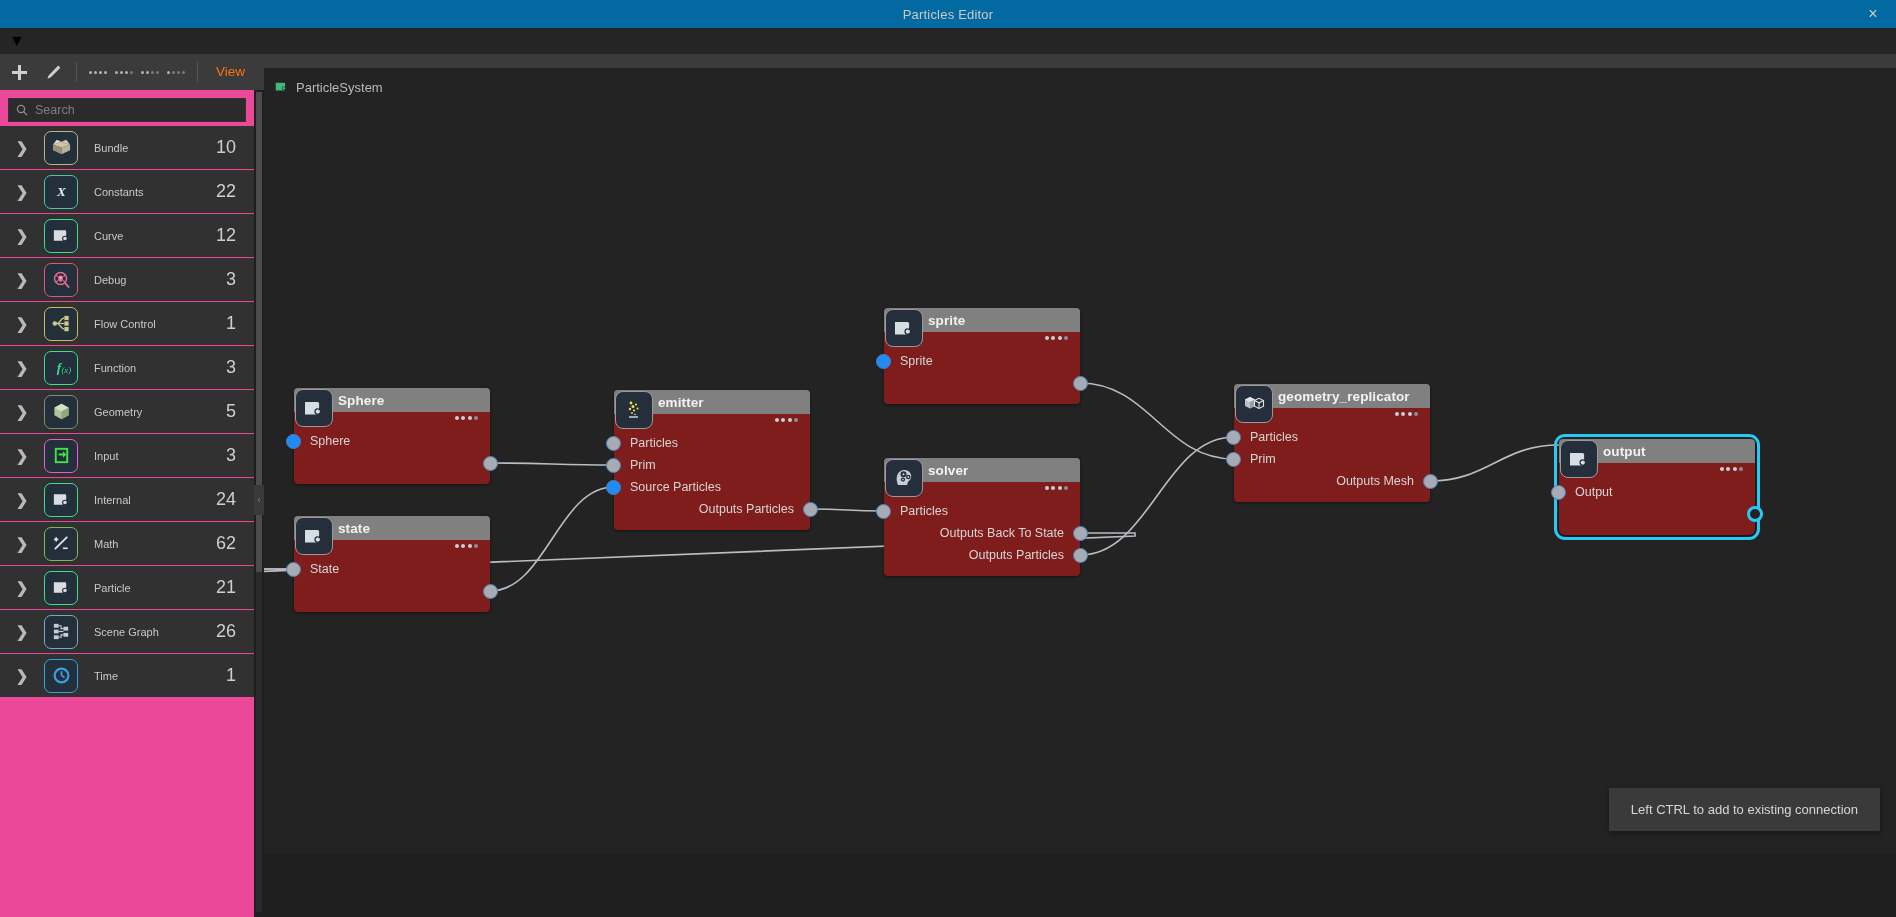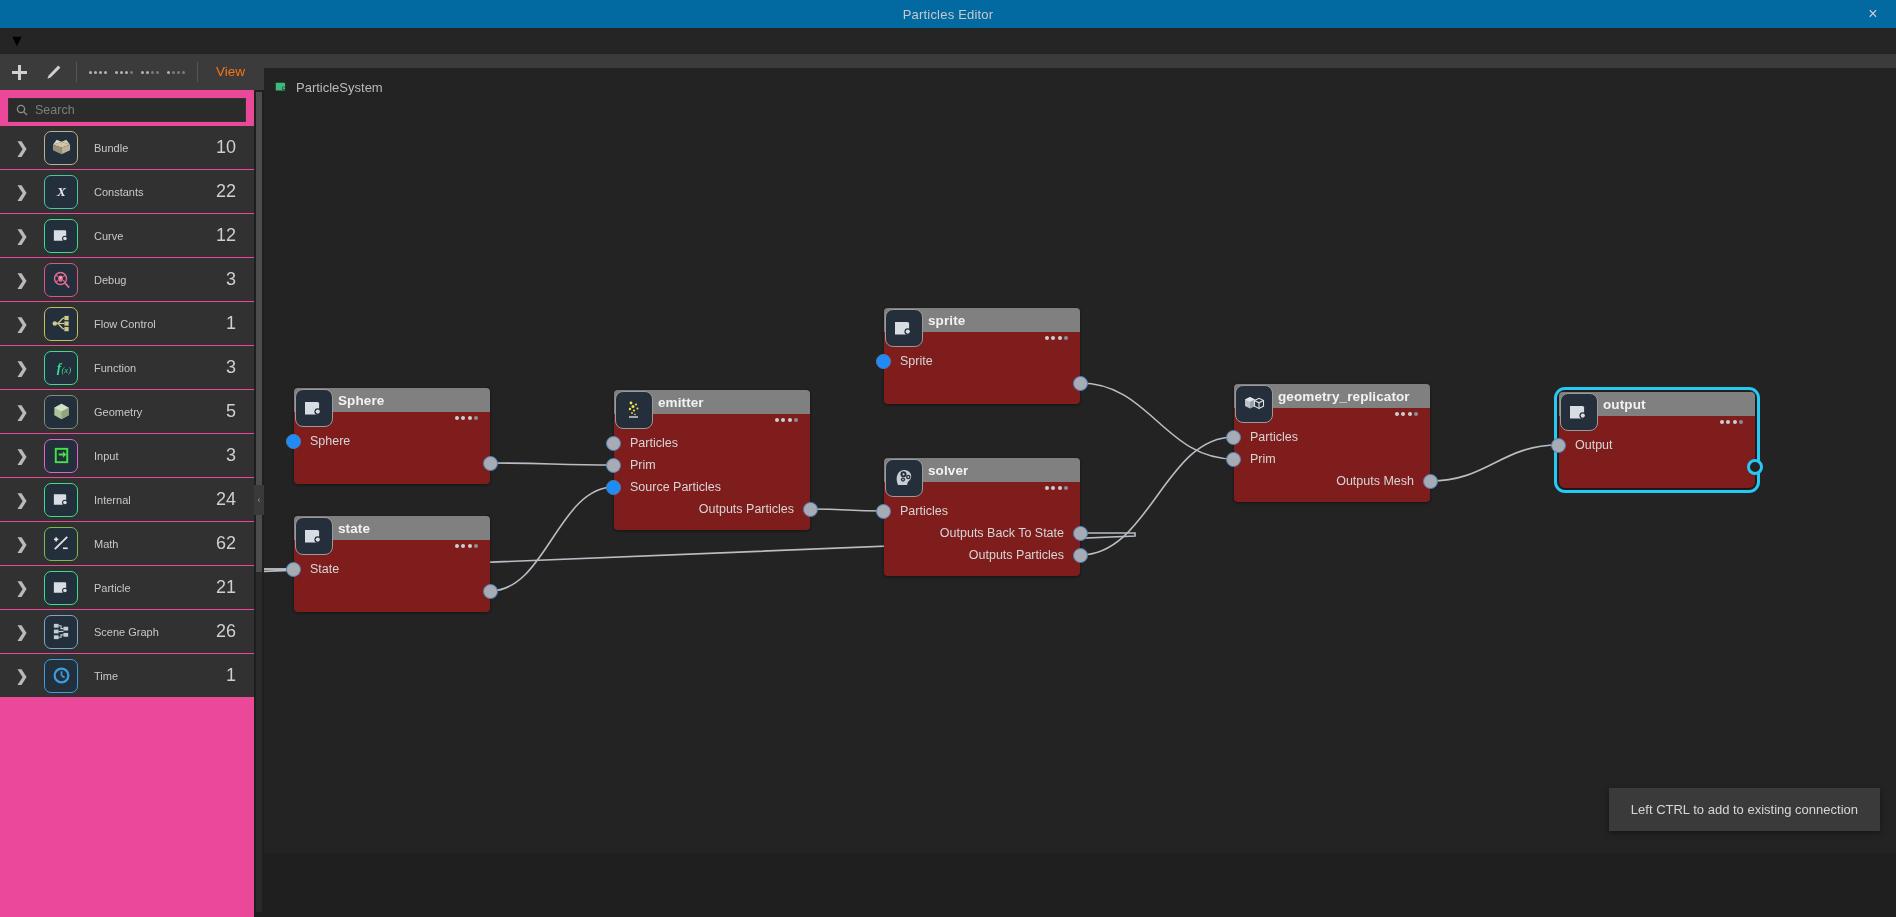--- a/index.html
+++ b/index.html
@@ -140,20 +140,21 @@
   .node {
     position: absolute;
     background: #7f1d1d;
     border-radius: 4px;
     box-shadow: 0 1px 3px rgba(0,0,0,.45);
   }
   .node.selected {
     outline: 3px solid #28c8f5;
     outline-offset: 2px;
     border-radius: 6px;
+    margin-top: 47px;
   }
   .node-titlebar {
     position: relative; height: 24px;
     background: #808080;
     border-radius: 4px 4px 0 0;
     display: flex; align-items: center;
   }
   .node-title {
     margin-left: 44px; color: #f2f2f2; font-size: 13.5px; font-weight: bold;
     letter-spacing: .1px; white-space: nowrap;

